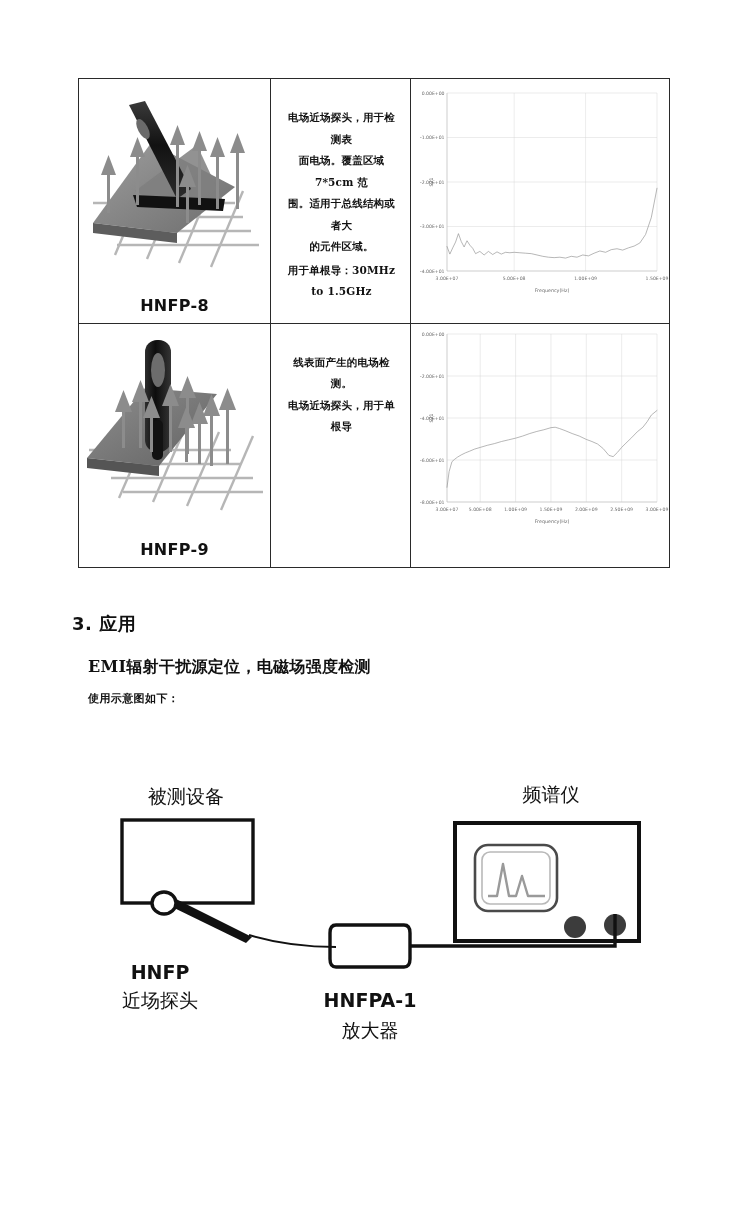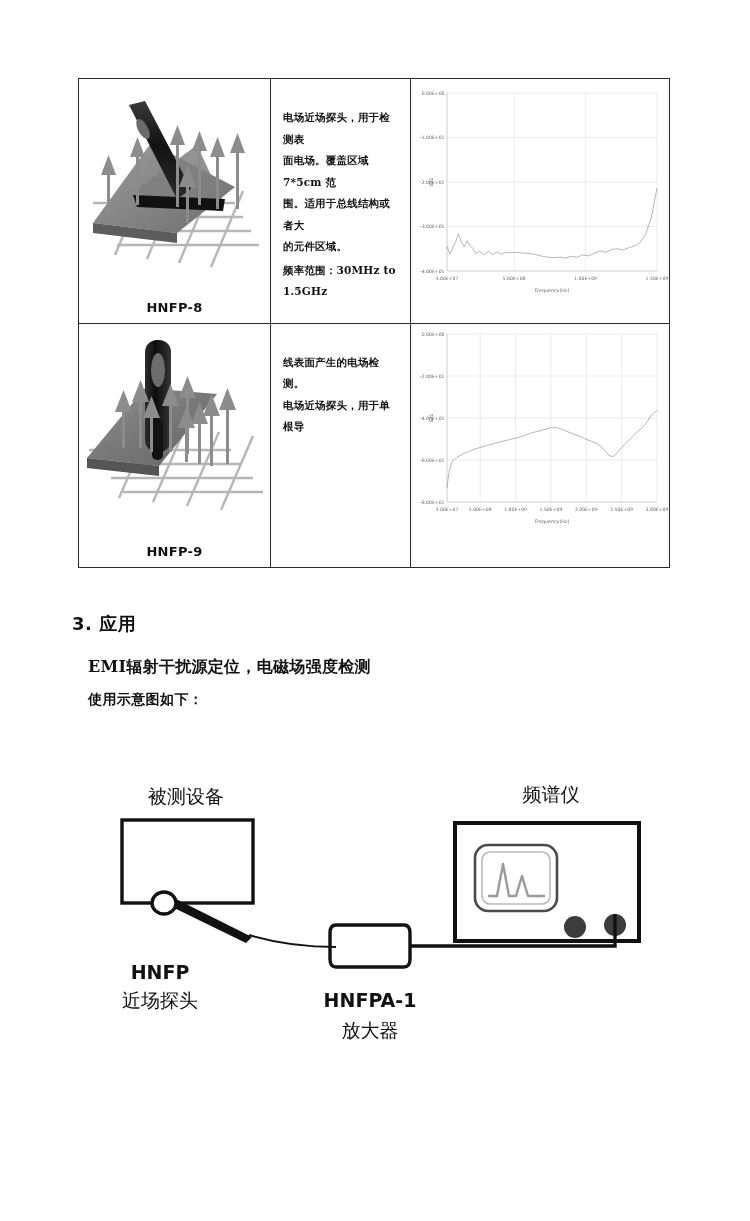--- a/index.html
+++ b/index.html
@@ -14,32 +14,32 @@
     position:absolute;left:78px;top:78px;width:592px;height:490px;
     border:1.5px solid #2a2a2a;box-sizing:border-box;
     display:flex;flex-direction:column;
   }
   .prod-row{display:flex;flex:1 1 0;min-height:0;}
   .prod-row + .prod-row{border-top:1.5px solid #2a2a2a;}
   .cell-img{width:192px;box-sizing:border-box;border-right:1.5px solid #2a2a2a;
             position:relative;display:flex;flex-direction:column;
             align-items:center;justify-content:flex-start;}
   .cell-desc{width:140px;box-sizing:border-box;border-right:1.5px solid #2a2a2a;
-             padding:28px 10px 10px 12px;}
+             padding:28px 10px 10px 12px;text-align:center;}
   .cell-chart{flex:1;box-sizing:border-box;position:relative;}
 
   .desc-p{
     font-family:"DejaVu Serif","Liberation Serif",serif;
     font-size:10.5px;line-height:2.05;color:#111;font-weight:600;
     letter-spacing:.2px;margin:0;
   }
   .desc-p.freq{margin-top:2px;}
 
   .prod-name{
-    font-size:13px;font-weight:bold;letter-spacing:.3px;
+    font-size:16px;font-weight:bold;letter-spacing:.3px;
     font-family:"DejaVu Sans","Liberation Sans",sans-serif;
     position:absolute;bottom:8px;left:0;width:100%;text-align:center;
   }
 
   
   .probe-art{width:180px;height:196px;display:block;margin-top:4px;}
 
   
   .chart-svg{display:block;}
   .ax-txt{font-family:"DejaVu Sans","Liberation Sans",sans-serif;
@@ -59,21 +59,21 @@
     font-size:18px;font-weight:bold;letter-spacing:.5px;
     font-family:"DejaVu Sans","Liberation Sans",sans-serif;
   }
   .sec-body{
     position:absolute;left:88px;top:657px;
     font-family:"DejaVu Serif","Liberation Serif",serif;
     font-size:16px;font-weight:600;letter-spacing:.3px;color:#111;
   }
   .sec-sub{
     position:absolute;left:88px;top:691px;
-    font-size:14px;font-weight:bold;letter-spacing:.4px;
+    font-size:11px;font-weight:bold;letter-spacing:.4px;
     font-family:"DejaVu Sans","Liberation Sans",sans-serif;
   }
 
   
   .diagram{position:absolute;left:0;top:745px;width:750px;height:350px;}
   .dg-label{
     font-family:"DejaVu Sans","Liberation Sans",sans-serif;
     font-size:19px;fill:#111;text-anchor:middle;
   }
   .dg-label-b{
@@ -154,21 +154,21 @@
         </g>
       </svg>
       <div class="prod-name">HNFP-8</div>
     </div>
 
     <div class="cell-desc">
       <p class="desc-p">电场近场探头，用于检测表</p>
       <p class="desc-p">面电场。覆盖区域 7*5cm 范</p>
       <p class="desc-p">围。适用于总线结构或者大</p>
       <p class="desc-p">的元件区域。</p>
-      <p class="desc-p freq">频率范围：30MHz to 1.5GHz</p>
+      <p class="desc-p freq">用于单根导：30MHz to 1.5GHz</p>
     </div>
 
     <div class="cell-chart">
       <svg class="chart-svg" id="chart0" viewBox="0 0 258 245" width="258" height="245">
           <rect x="36" y="14" width="210" height="178" fill="#ffffff"></rect>
           <line x1="36" y1="14" x2="246" y2="14" class="grid"></line>
           <line x1="36" y1="58.5" x2="246" y2="58.5" class="grid"></line>
           <line x1="36" y1="103" x2="246" y2="103" class="grid"></line>
           <line x1="36" y1="147.5" x2="246" y2="147.5" class="grid"></line>
           <line x1="36" y1="192" x2="246" y2="192" class="grid"></line>

